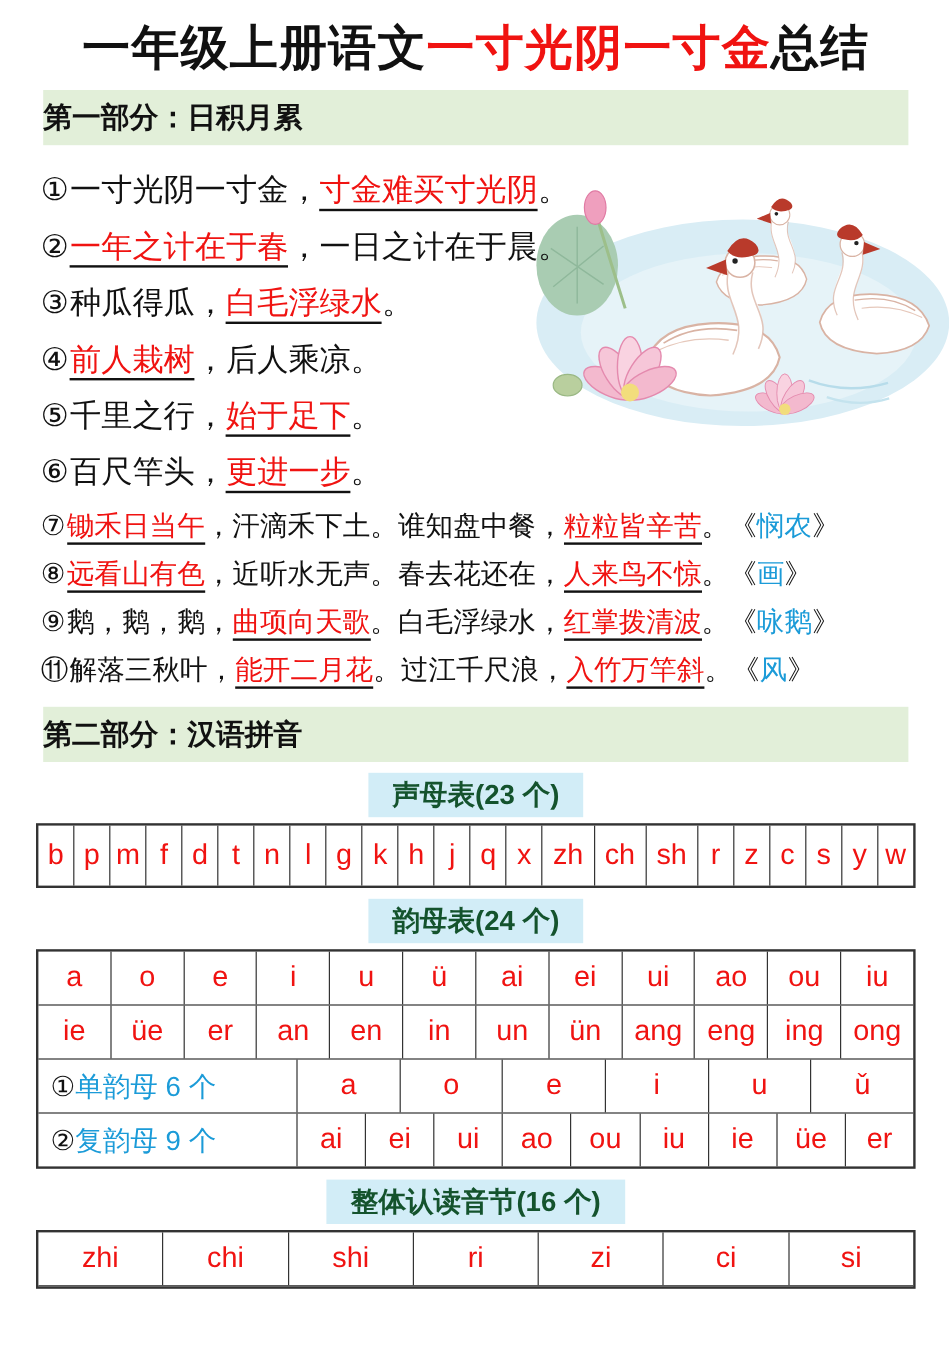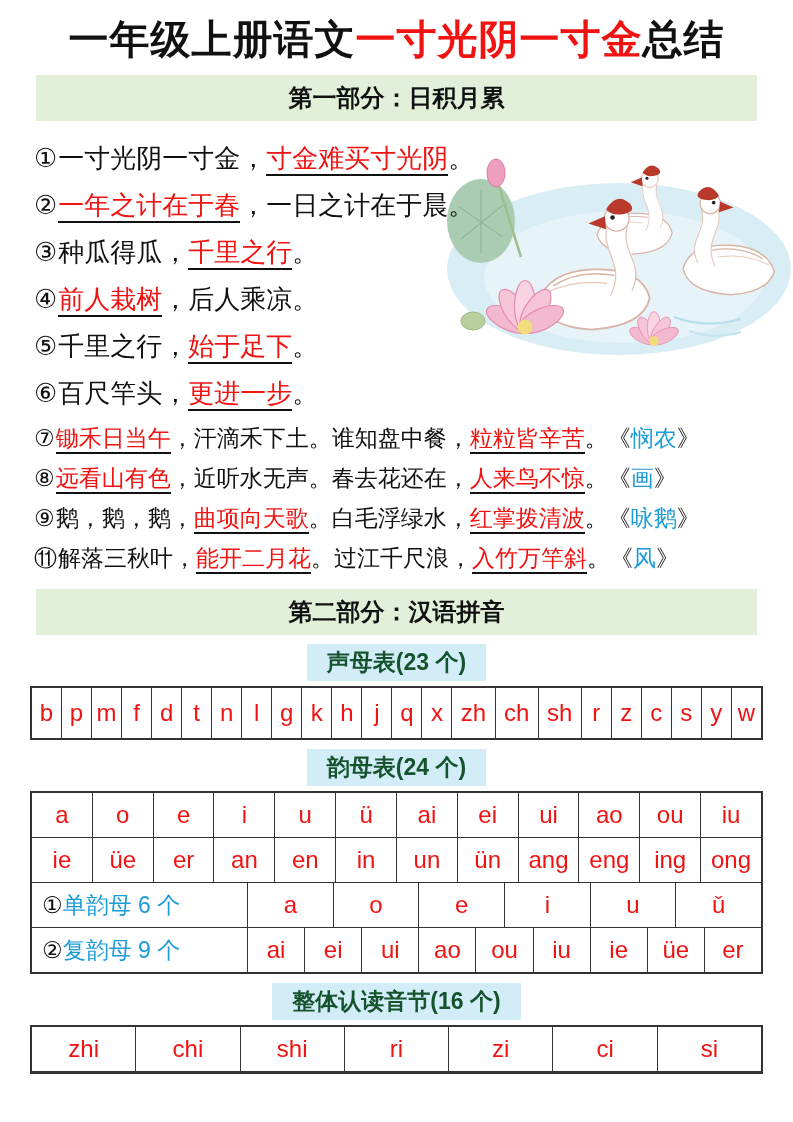--- a/index.html
+++ b/index.html
@@ -2,21 +2,21 @@
 <html style="--red: #f01311; --blue: #1b9bd8; --banner-green: #e2efd9; --header-blue: #d2edf7;"><head>
 <meta charset="utf-8">
 <style>
   html,body{margin:0;padding:0;background:#fff;}
   body{font-family:"Liberation Sans","DejaVu Sans",sans-serif;}
   .page{position:relative;width:793px;height:1122px;margin:0 auto;background:#fff;overflow:hidden;}
 
   .title{margin:0;padding:12px 0 4px 0;text-align:center;font-size:40px;font-weight:bold;color:#111;letter-spacing:1px;white-space:nowrap;}
   .title .red{color:var(--red);}
 
-  .banner{margin:4px 36px;background:var(--banner-green);text-align:center;font-size:24px;font-weight:bold;color:#111;padding:7px 0;}
+  .banner{margin:4px 36px;background:var(--banner-green);font-size:24px;font-weight:bold;color:#111;padding:7px 0;}
 
   .section1{position:relative;padding:4px 26px 2px 34px;}
   .goose-art{position:absolute;top:24px;right:2px;width:352px;height:208px;z-index:0;}
   #poem-list{position:relative;z-index:1;}
   .poem-item{white-space:nowrap;color:#111;}
   .poem-item.big{font-size:26px;margin:12px 0;}
   .poem-item.small{font-size:23px;margin:9px 0;}
   .num{color:#111;padding-right:1px;}
   .seg-p{color:#111;}
   .seg-r{color:var(--red);border-bottom:2px solid #111;padding-bottom:1px;}
@@ -86,21 +86,21 @@
         <use href="#goose" xlink:href="#goose" transform="translate(345,40) scale(-0.97,0.97)"></use>
         <use href="#goose" xlink:href="#goose" transform="translate(88,52) scale(1.18)"></use>
         <use href="#lotus" xlink:href="#lotus" transform="translate(86,178) scale(1.5)"></use>
         <use href="#lotus" xlink:href="#lotus" transform="translate(215,192) scale(0.95)"></use>
         <ellipse cx="34" cy="172" rx="12" ry="9" fill="#b9cf9e" stroke="#9ab884" stroke-width="1"></ellipse>
       </svg>
     </div>
     <div id="poem-list">
         <div class="poem-item big"><span class="num">①</span><span class="seg-p">一寸光阴一寸金，</span><span class="seg-r">寸金难买寸光阴</span><span class="seg-p">。</span></div>
         <div class="poem-item big"><span class="num">②</span><span class="seg-r">一年之计在于春</span><span class="seg-p">，一日之计在于晨。</span></div>
-        <div class="poem-item big"><span class="num">③</span><span class="seg-p">种瓜得瓜，</span><span class="seg-r">千里之行</span><span class="seg-p">。</span></div>
+        <div class="poem-item big"><span class="num">③</span><span class="seg-p">种瓜得瓜，</span><span class="seg-r">白毛浮绿水</span><span class="seg-p">。</span></div>
         <div class="poem-item big"><span class="num">④</span><span class="seg-r">前人栽树</span><span class="seg-p">，后人乘凉。</span></div>
         <div class="poem-item big"><span class="num">⑤</span><span class="seg-p">千里之行，</span><span class="seg-r">始于足下</span><span class="seg-p">。</span></div>
         <div class="poem-item big"><span class="num">⑥</span><span class="seg-p">百尺竿头，</span><span class="seg-r">更进一步</span><span class="seg-p">。</span></div>
         <div class="poem-item small"><span class="num">⑦</span><span class="seg-r">锄禾日当午</span><span class="seg-p">，汗滴禾下土。谁知盘中餐，</span><span class="seg-r">粒粒皆辛苦</span><span class="seg-p">。</span><span class="seg-bk">《</span><span class="seg-bl">悯农</span><span class="seg-bk">》</span></div>
         <div class="poem-item small"><span class="num">⑧</span><span class="seg-r">远看山有色</span><span class="seg-p">，近听水无声。春去花还在，</span><span class="seg-r">人来鸟不惊</span><span class="seg-p">。</span><span class="seg-bk">《</span><span class="seg-bl">画</span><span class="seg-bk">》</span></div>
         <div class="poem-item small"><span class="num">⑨</span><span class="seg-p">鹅，鹅，鹅，</span><span class="seg-r">曲项向天歌</span><span class="seg-p">。白毛浮绿水，</span><span class="seg-r">红掌拨清波</span><span class="seg-p">。</span><span class="seg-bk">《</span><span class="seg-bl">咏鹅</span><span class="seg-bk">》</span></div>
         <div class="poem-item small"><span class="num">⑪</span><span class="seg-p">解落三秋叶，</span><span class="seg-r">能开二月花</span><span class="seg-p">。过江千尺浪，</span><span class="seg-r">入竹万竿斜</span><span class="seg-p">。</span><span class="seg-bk">《</span><span class="seg-bl">风</span><span class="seg-bk">》</span></div>
       </div>
   </div>
 

